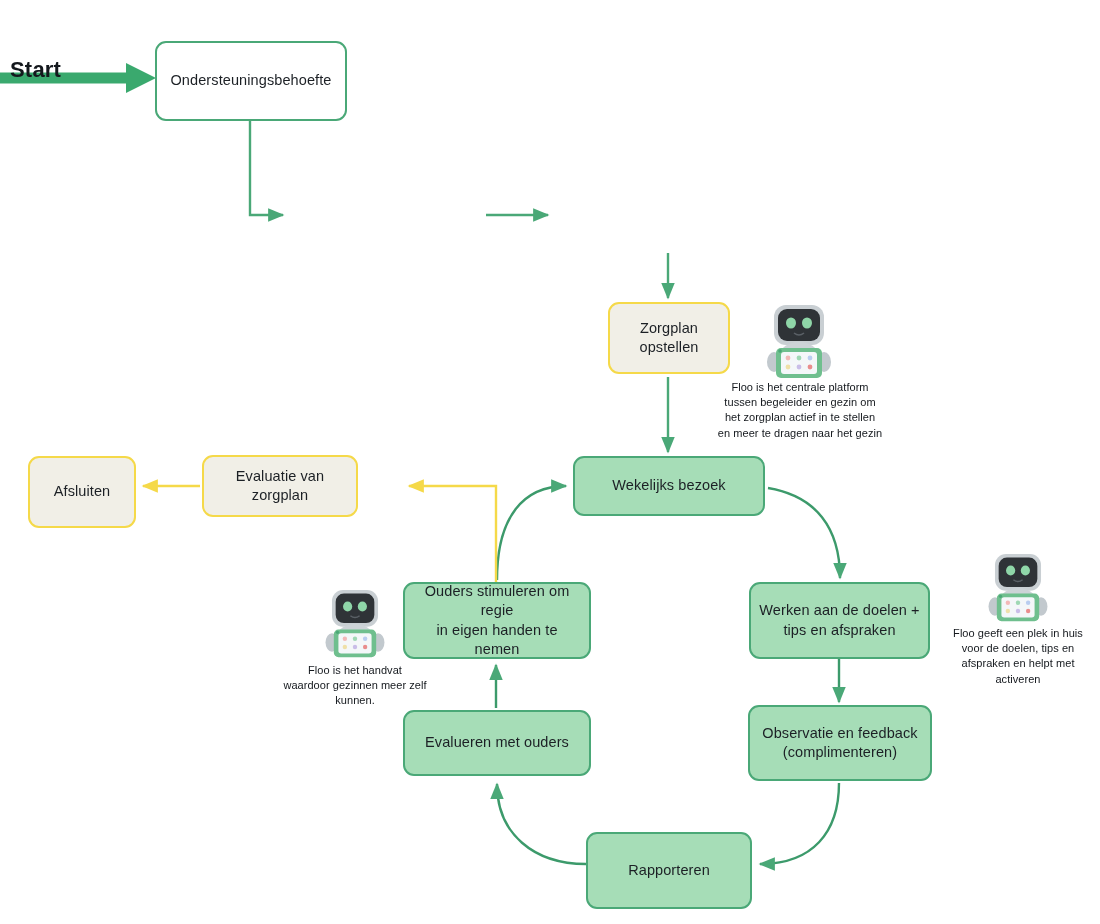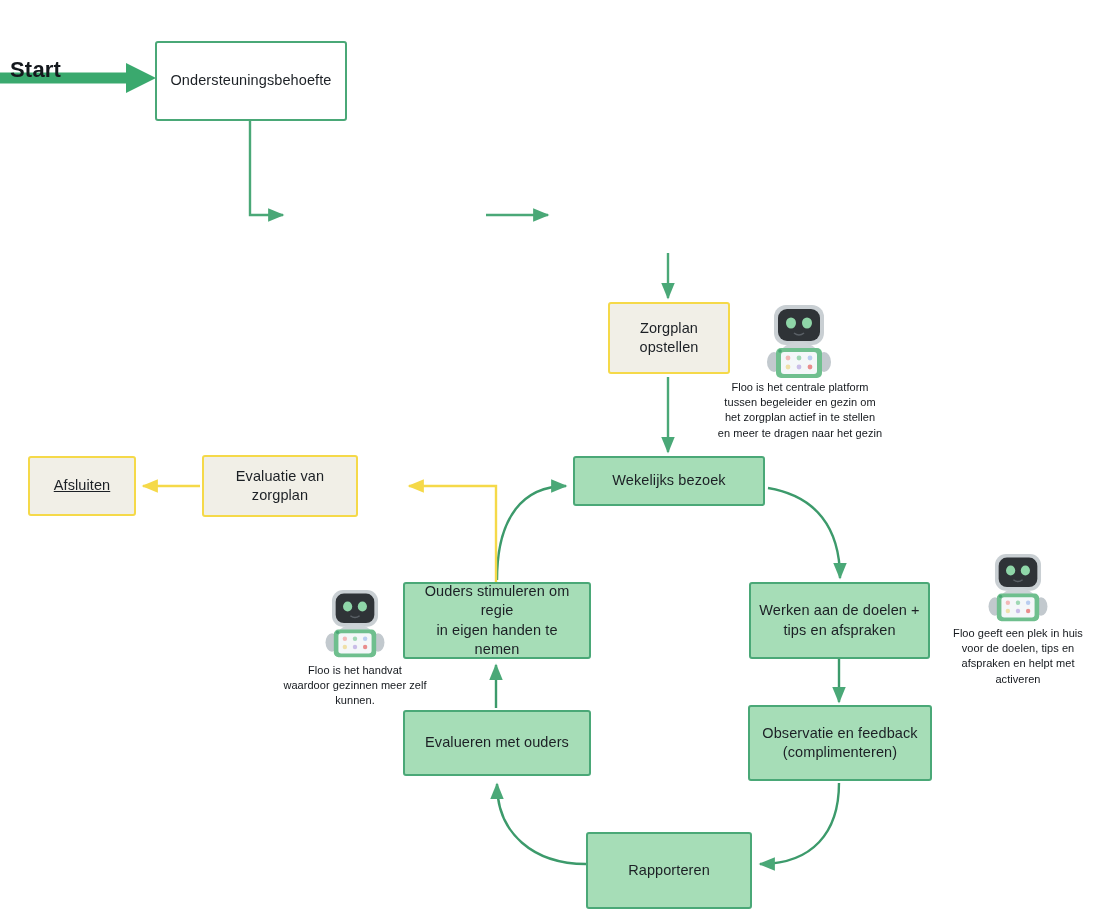--- a/index.html
+++ b/index.html
@@ -23,21 +23,21 @@
     height: 924px;
     pointer-events: none;
   }
   .node {
     position: absolute;
     box-sizing: border-box;
     display: flex;
     align-items: center;
     justify-content: center;
     text-align: center;
-    border-radius: 3px;
+    border-radius: 11px;
     border: 2px solid #4aa877;
     color: #1c2025;
     font-size: 14.5px;
     line-height: 1.32;
     letter-spacing: 0.1px;
     padding: 4px 8px;
     z-index: 3;
   }
   .node.green {
     background: #a6ddb7;
@@ -127,29 +127,29 @@
 
 
 
   <div class="node yellow" style="left:608px; top:302px; width:122px; height:72px;">
     <div>
       <div>Zorgplan</div>
       <div>opstellen</div>
     </div>
   </div>
 
-  <div class="node yellow" style="left:28px; top:456px; width:108px; height:60px;text-decoration:underline;">
+  <div class="node yellow" style="left:28px; top:456px; width:108px; height:72px;">
     <span>Afsluiten</span>
   </div>
 
   <div class="node yellow" style="left:202px; top:455px; width:156px; height:62px;">
     <span>Evaluatie van zorgplan</span>
   </div>
 
-  <div class="node green" style="left:573px; top:456px; width:192px; height:50px;">
+  <div class="node green" style="left:573px; top:456px; width:192px; height:60px;">
     <span>Wekelijks bezoek</span>
   </div>
 
   <div class="node green" style="left:403px; top:582px; width:188px; height:77px;">
     <div>
       <div>Ouders stimuleren om regie</div>
       <div>in eigen handen te nemen</div>
     </div>
   </div>
 

